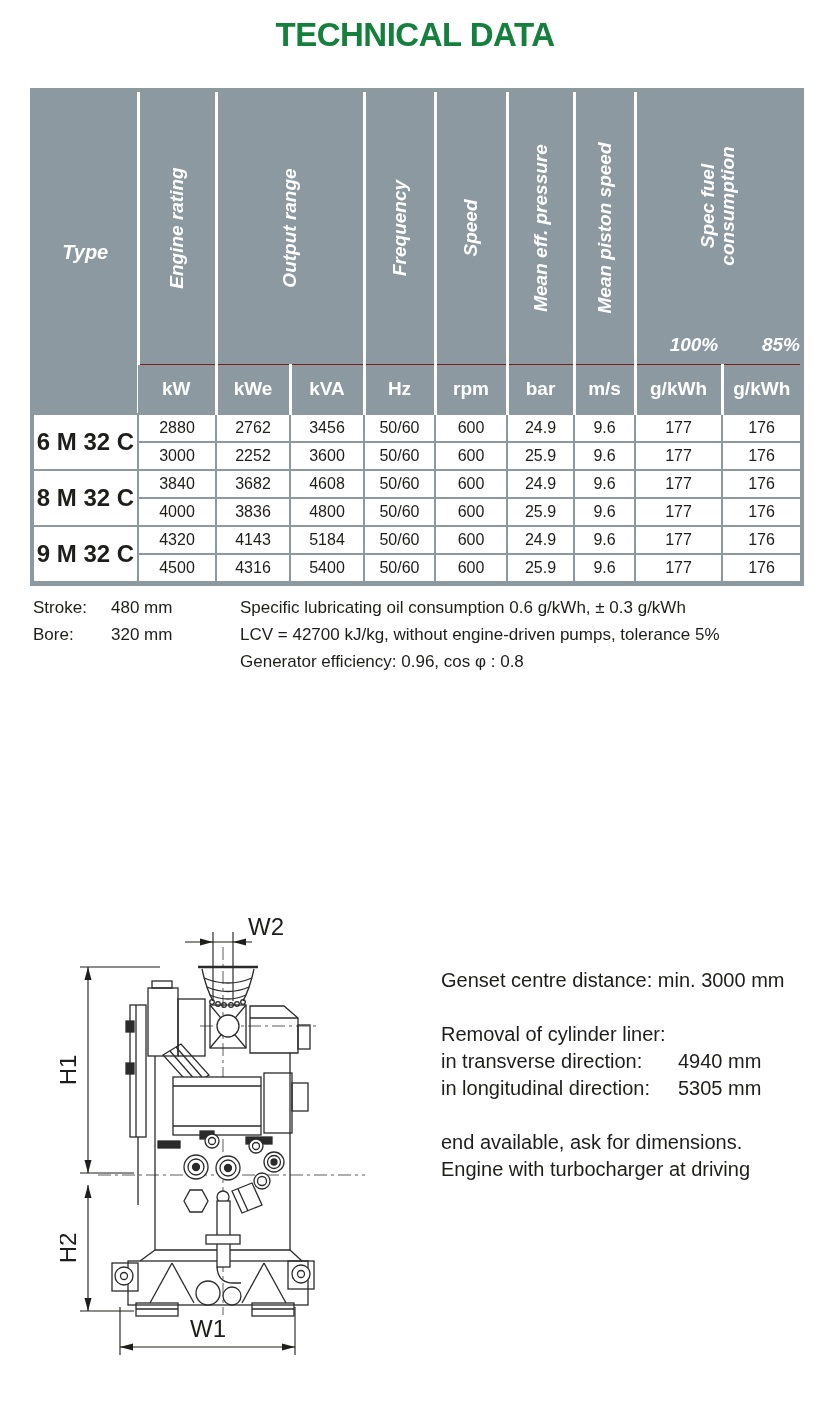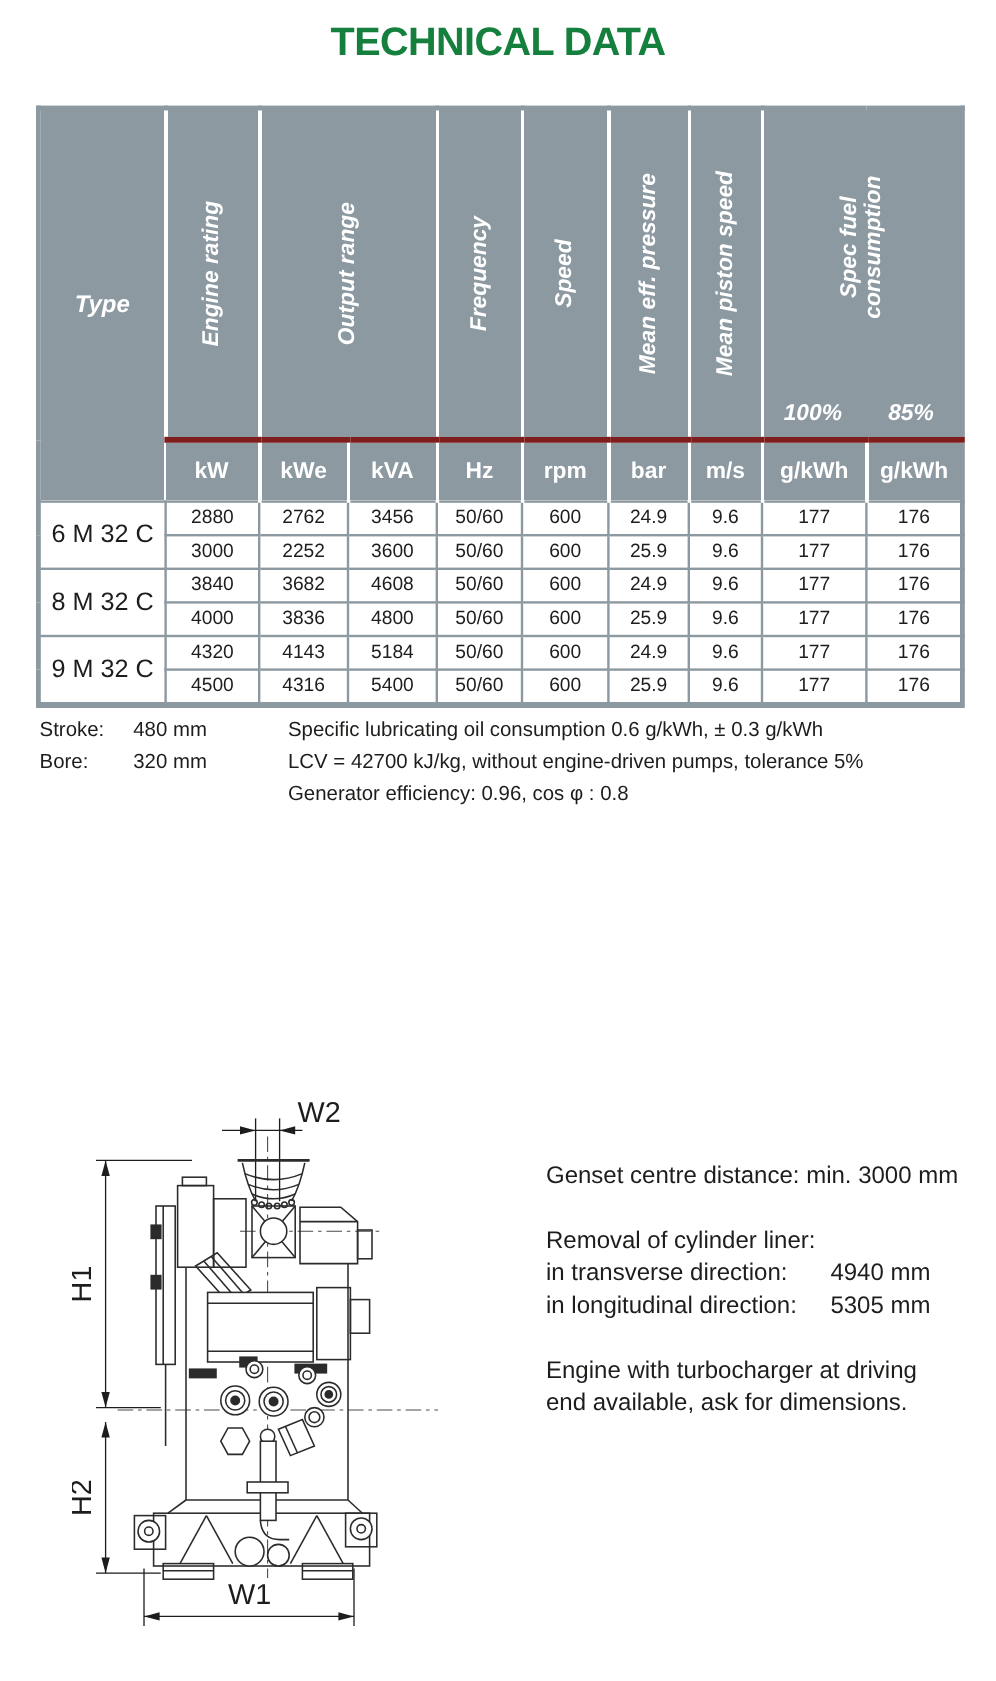--- a/index.html
+++ b/index.html
@@ -17,48 +17,48 @@
     position:absolute;top:88px;left:30px;width:770px;
     border-collapse:collapse;table-layout:fixed;
   }
   .tech-table th,.tech-table td{padding:0;margin:0;}
   .tech-table{border:4px solid #8c99a1;border-bottom:5px solid #8c99a1;}
   thead th{
     background:#8c99a1;color:#fff;font-weight:bold;font-size:19px;
     border-left:3px solid #fff;vertical-align:middle;position:relative;
   }
   thead tr.tall th{height:272px;font-style:italic;}
-  thead tr.units th{height:48px;border-top:5px solid #7f1d1d;text-align:center;}
+  thead tr.units th{height:48px;border-top:1px solid #7f1d1d;text-align:center;}
   thead th.first{border-left:none;}
   thead th.typecell{font-size:20px;text-align:center;}
   .vlabel{
     position:absolute;top:50%;left:50%;
     transform:translate(-50%,-50%) rotate(-90deg);
     white-space:nowrap;font-size:19px;line-height:20px;text-align:center;
   }
   .vlabel.two{top:42%;}
   .sublabels{
     position:absolute;bottom:8px;left:0;width:100%;display:flex;
   }
-  .sublabels span{flex:1;text-align:center;font-size:19px;}
+  .sublabels span{flex:1;text-align:right;font-size:19px;}
   tbody td{
     background:#fff;border:2px solid #8c99a1;text-align:center;
     font-size:16px;height:26px;color:#1d1d1b;
   }
-  tbody td.typecell{font-weight:normal;font-size:21px;}
+  tbody td.typecell{font-weight:bold;font-size:24px;}
   
   .notes{position:absolute;top:594px;left:33px;width:786px;display:flex;font-size:17px;line-height:27px;}
   .notes .left{width:207px;}
   .notes .left .lbl{display:inline-block;width:78px;}
   .notes .right{flex:1;}
   
   .draw-section{position:absolute;top:905px;left:0;width:796px;height:480px;}
   .draw-section svg{position:absolute;left:60px;top:0;}
   .dimtext{font-size:24px;fill:#1d1d1b;font-family:"Liberation Sans","DejaVu Sans",sans-serif;}
-  .info{position:absolute;left:455px;top:62px;width:372px;font-size:20px;line-height:27px;color:#1d1d1b;}
+  .info{position:absolute;left:441px;top:62px;width:372px;font-size:20px;line-height:27px;color:#1d1d1b;}
   .info .block{margin-bottom:27px;}
   .info .row{display:grid;grid-template-columns:237px auto;}
 </style>
 </head>
 <body>
 
 <div class="page">
 
   <div class="title">TECHNICAL DATA</div>
 
@@ -353,19 +353,19 @@
         <div class="row">
           <span>in transverse direction:</span>
             <span>4940 mm</span>
         </div>
         <div class="row">
           <span>in longitudinal direction:</span>
             <span>5305 mm</span>
         </div>
       </div>
       <div class="block">
+        <div>end available, ask for dimensions.</div>
         <div>Engine with turbocharger at driving</div>
-        <div>end available, ask for dimensions.</div>
       </div>
     </div>
   </div>
 
 </div>
 
 </body></html>

